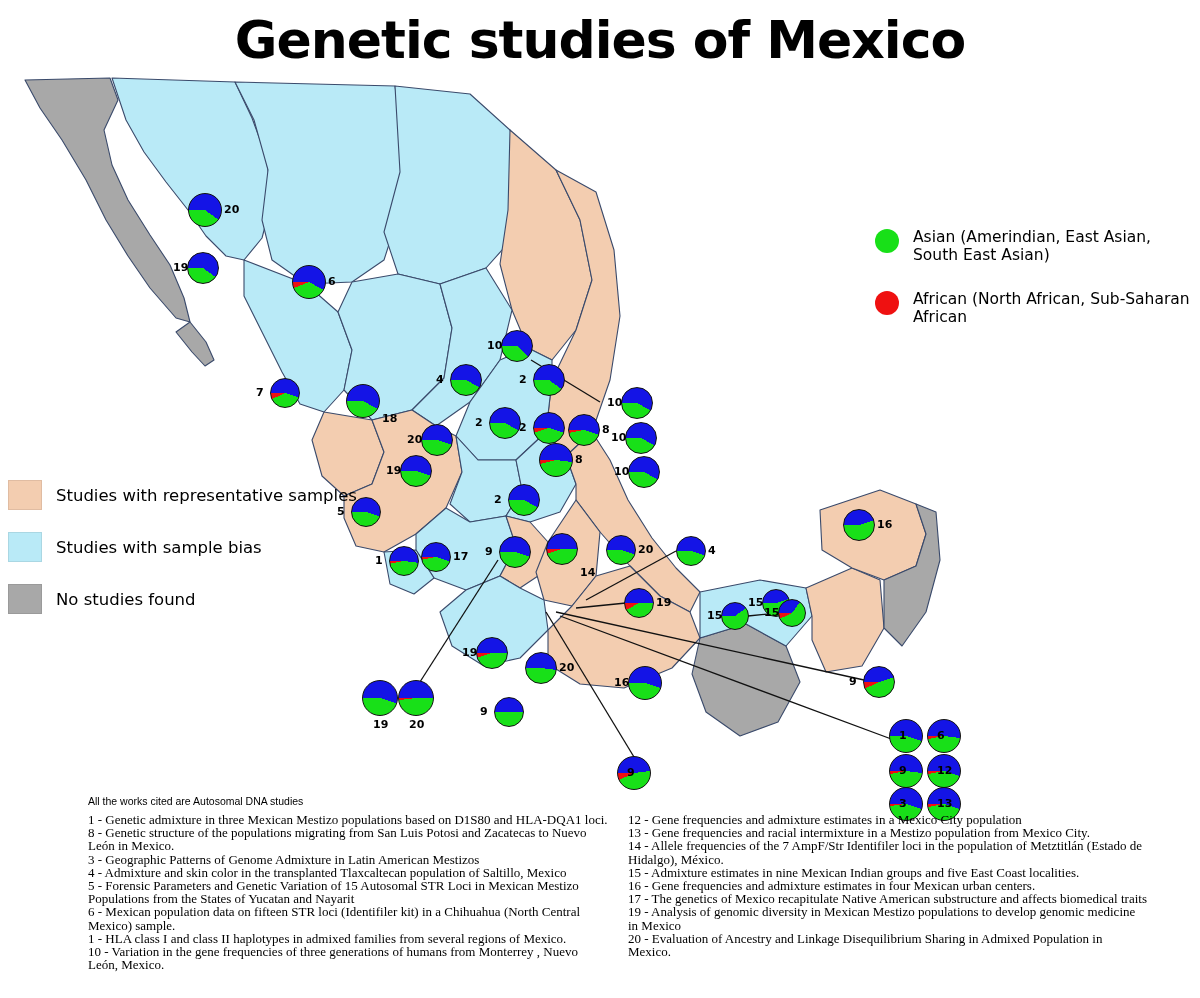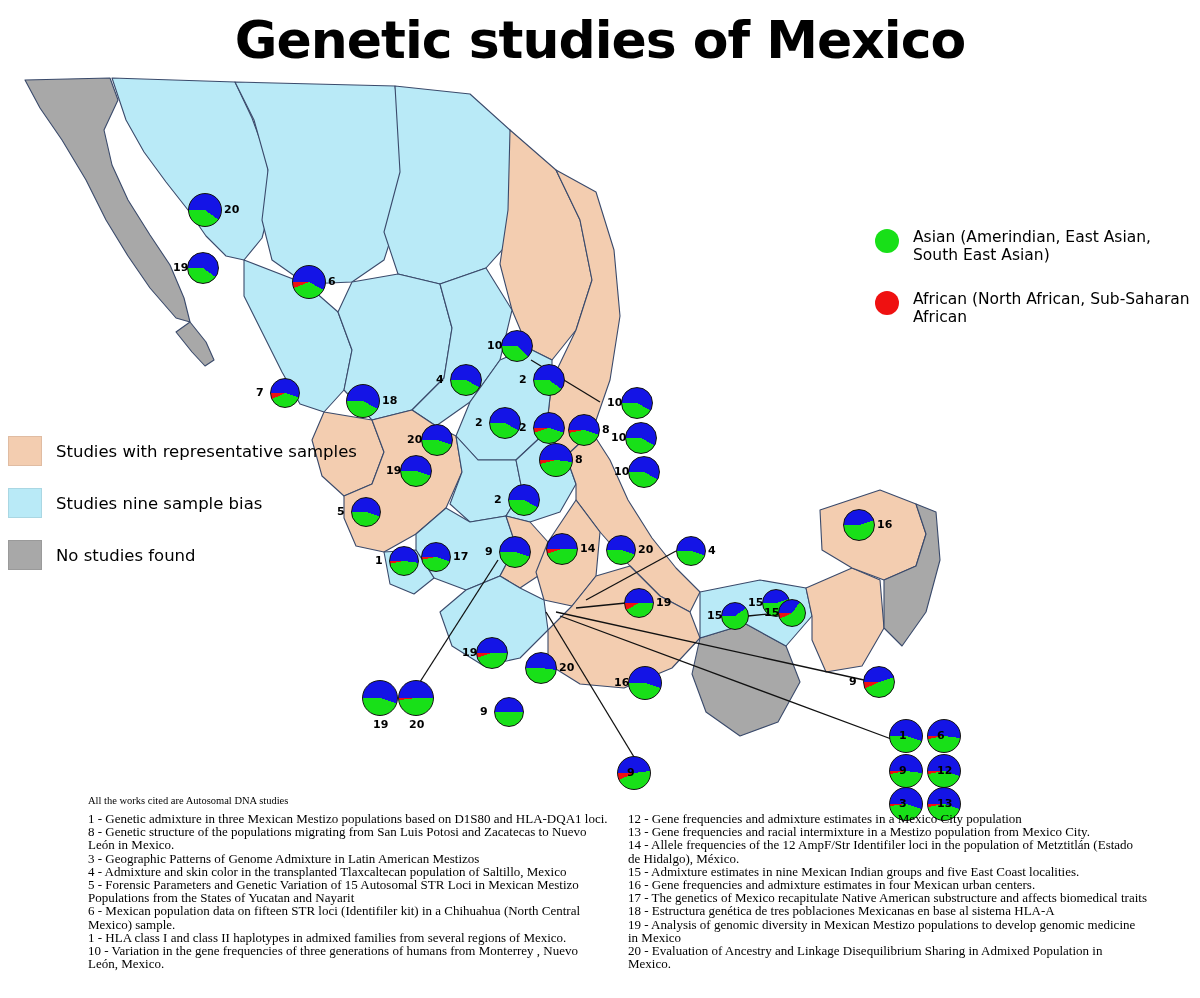--- a/index.html
+++ b/index.html
@@ -60,21 +60,21 @@
   .key-label {
     font-size: 15.5px;
     color: #000;
     line-height: 18px;
     font-family: "DejaVu Sans", sans-serif;
   }
   
   .arealegend {
     position: absolute;
     left: 8px;
-    top: 376px;
+    top: 420px;
     width: 360px;
   }
   .area-row {
     display: flex;
     align-items: center;
     margin-bottom: 22px;
   }
   .area-swatch {
     width: 32px;
     height: 28px;
@@ -109,21 +109,21 @@
   .notes {
     position: absolute;
     top: 795px;
     left: 88px;
     width: 1100px;
     color: #000;
   }
   .notes-head {
     font-size: 10.5px;
     margin-bottom: 6px;
-    font-family: Liberation Serif, serif;
+    font-family: Liberation Sans, sans-serif;
   }
   .notes-cols {
     display: flex;
     gap: 20px;
   }
   .notes-col {
     width: 520px;
   }
   .note {
     font-size: 13px;
@@ -216,39 +216,39 @@
     </div>
   </div>
 
   <div class="arealegend">
     <div class="area-row">
       <div class="area-swatch" style="background:#f3cdb0"></div>
       <div class="area-label">Studies with representative samples</div>
     </div>
     <div class="area-row">
       <div class="area-swatch" style="background:#b9eaf7"></div>
-      <div class="area-label">Studies nine sample bias</div>
+      <div class="area-label">Studies with sample bias</div>
     </div>
     <div class="area-row">
       <div class="area-swatch" style="background:#a8a8a8"></div>
       <div class="area-label">No studies found</div>
     </div>
   </div>
 
   <div id="pie-layer">
       <div class="pie" style="left: 188px; top: 133px; width: 34px; height: 34px; background: conic-gradient(from -90deg, rgb(20, 20, 230) 0deg, rgb(20, 20, 230) 216deg, rgb(24, 224, 24) 216deg, rgb(24, 224, 24) 360deg, rgb(239, 17, 17) 360deg, rgb(239, 17, 17) 360deg);"></div>
       <div class="pie-num" style="left: 224px; top: 143px;">20</div>
       <div class="pie" style="left: 187px; top: 192px; width: 32px; height: 32px; background: conic-gradient(from -90deg, rgb(20, 20, 230) 0deg, rgb(20, 20, 230) 216deg, rgb(24, 224, 24) 216deg, rgb(24, 224, 24) 360deg, rgb(239, 17, 17) 360deg, rgb(239, 17, 17) 360deg);"></div>
       <div class="pie-num" style="left: 173px; top: 201px;">19</div>
       <div class="pie" style="left: 292px; top: 205px; width: 34px; height: 34px; background: conic-gradient(from -90deg, rgb(20, 20, 230) 0deg, rgb(20, 20, 230) 208.8deg, rgb(24, 224, 24) 208.8deg, rgb(24, 224, 24) 338.4deg, rgb(239, 17, 17) 338.4deg, rgb(239, 17, 17) 360deg);"></div>
       <div class="pie-num" style="left: 328px; top: 215px;">6</div>
       <div class="pie" style="left: 270px; top: 318px; width: 30px; height: 30px; background: conic-gradient(from -90deg, rgb(20, 20, 230) 0deg, rgb(20, 20, 230) 198deg, rgb(24, 224, 24) 198deg, rgb(24, 224, 24) 334.8deg, rgb(239, 17, 17) 334.8deg, rgb(239, 17, 17) 360deg);"></div>
       <div class="pie-num" style="left: 256px; top: 326px;">7</div>
       <div class="pie" style="left: 346px; top: 324px; width: 34px; height: 34px; background: conic-gradient(from -90deg, rgb(20, 20, 230) 0deg, rgb(20, 20, 230) 208.8deg, rgb(24, 224, 24) 208.8deg, rgb(24, 224, 24) 360deg, rgb(239, 17, 17) 360deg, rgb(239, 17, 17) 360deg);"></div>
-      <div class="pie-num" style="left: 382px; top: 334px; text-align: center;">18</div>
+      <div class="pie-num" style="left: 382px; top: 352px; text-align: center;">18</div>
       <div class="pie" style="left: 450px; top: 304px; width: 32px; height: 32px; background: conic-gradient(from -90deg, rgb(20, 20, 230) 0deg, rgb(20, 20, 230) 208.8deg, rgb(24, 224, 24) 208.8deg, rgb(24, 224, 24) 360deg, rgb(239, 17, 17) 360deg, rgb(239, 17, 17) 360deg);"></div>
       <div class="pie-num" style="left: 436px; top: 313px;">4</div>
       <div class="pie" style="left: 501px; top: 270px; width: 32px; height: 32px; background: conic-gradient(from -90deg, rgb(20, 20, 230) 0deg, rgb(20, 20, 230) 223.2deg, rgb(24, 224, 24) 223.2deg, rgb(24, 224, 24) 360deg, rgb(239, 17, 17) 360deg, rgb(239, 17, 17) 360deg);"></div>
       <div class="pie-num" style="left: 487px; top: 279px;">10</div>
       <div class="pie" style="left: 533px; top: 304px; width: 32px; height: 32px; background: conic-gradient(from -90deg, rgb(20, 20, 230) 0deg, rgb(20, 20, 230) 216deg, rgb(24, 224, 24) 216deg, rgb(24, 224, 24) 360deg, rgb(239, 17, 17) 360deg, rgb(239, 17, 17) 360deg);"></div>
       <div class="pie-num" style="left: 519px; top: 313px;">2</div>
       <div class="pie" style="left: 421px; top: 364px; width: 32px; height: 32px; background: conic-gradient(from -90deg, rgb(20, 20, 230) 0deg, rgb(20, 20, 230) 198deg, rgb(24, 224, 24) 198deg, rgb(24, 224, 24) 360deg, rgb(239, 17, 17) 360deg, rgb(239, 17, 17) 360deg);"></div>
       <div class="pie-num" style="left: 407px; top: 373px;">20</div>
       <div class="pie" style="left: 489px; top: 347px; width: 32px; height: 32px; background: conic-gradient(from -90deg, rgb(20, 20, 230) 0deg, rgb(20, 20, 230) 208.8deg, rgb(24, 224, 24) 208.8deg, rgb(24, 224, 24) 360deg, rgb(239, 17, 17) 360deg, rgb(239, 17, 17) 360deg);"></div>
       <div class="pie-num" style="left: 475px; top: 356px;">2</div>
@@ -270,21 +270,21 @@
       <div class="pie-num" style="left: 494px; top: 433px;">2</div>
       <div class="pie" style="left: 351px; top: 437px; width: 30px; height: 30px; background: conic-gradient(from -90deg, rgb(20, 20, 230) 0deg, rgb(20, 20, 230) 198deg, rgb(24, 224, 24) 198deg, rgb(24, 224, 24) 360deg, rgb(239, 17, 17) 360deg, rgb(239, 17, 17) 360deg);"></div>
       <div class="pie-num" style="left: 337px; top: 445px;">5</div>
       <div class="pie" style="left: 389px; top: 486px; width: 30px; height: 30px; background: conic-gradient(from -90deg, rgb(20, 20, 230) 0deg, rgb(20, 20, 230) 187.2deg, rgb(24, 224, 24) 187.2deg, rgb(24, 224, 24) 349.2deg, rgb(239, 17, 17) 349.2deg, rgb(239, 17, 17) 360deg);"></div>
       <div class="pie-num" style="left: 375px; top: 494px;">1</div>
       <div class="pie" style="left: 421px; top: 482px; width: 30px; height: 30px; background: conic-gradient(from -90deg, rgb(20, 20, 230) 0deg, rgb(20, 20, 230) 198deg, rgb(24, 224, 24) 198deg, rgb(24, 224, 24) 349.2deg, rgb(239, 17, 17) 349.2deg, rgb(239, 17, 17) 360deg);"></div>
       <div class="pie-num" style="left: 453px; top: 490px;">17</div>
       <div class="pie" style="left: 499px; top: 476px; width: 32px; height: 32px; background: conic-gradient(from -90deg, rgb(20, 20, 230) 0deg, rgb(20, 20, 230) 198deg, rgb(24, 224, 24) 198deg, rgb(24, 224, 24) 360deg, rgb(239, 17, 17) 360deg, rgb(239, 17, 17) 360deg);"></div>
       <div class="pie-num" style="left: 485px; top: 485px;">9</div>
       <div class="pie" style="left: 546px; top: 473px; width: 32px; height: 32px; background: conic-gradient(from -90deg, rgb(20, 20, 230) 0deg, rgb(20, 20, 230) 180deg, rgb(24, 224, 24) 180deg, rgb(24, 224, 24) 342deg, rgb(239, 17, 17) 342deg, rgb(239, 17, 17) 360deg);"></div>
-      <div class="pie-num" style="left: 580px; top: 482px; text-align: center;">14</div>
+      <div class="pie-num" style="left: 580px; top: 506px; text-align: center;">14</div>
       <div class="pie" style="left: 606px; top: 475px; width: 30px; height: 30px; background: conic-gradient(from -90deg, rgb(20, 20, 230) 0deg, rgb(20, 20, 230) 198deg, rgb(24, 224, 24) 198deg, rgb(24, 224, 24) 360deg, rgb(239, 17, 17) 360deg, rgb(239, 17, 17) 360deg);"></div>
       <div class="pie-num" style="left: 638px; top: 483px;">20</div>
       <div class="pie" style="left: 676px; top: 476px; width: 30px; height: 30px; background: conic-gradient(from -90deg, rgb(20, 20, 230) 0deg, rgb(20, 20, 230) 198deg, rgb(24, 224, 24) 198deg, rgb(24, 224, 24) 360deg, rgb(239, 17, 17) 360deg, rgb(239, 17, 17) 360deg);"></div>
       <div class="pie-num" style="left: 708px; top: 484px;">4</div>
       <div class="pie" style="left: 624px; top: 528px; width: 30px; height: 30px; background: conic-gradient(from -90deg, rgb(20, 20, 230) 0deg, rgb(20, 20, 230) 180deg, rgb(24, 224, 24) 180deg, rgb(24, 224, 24) 331.2deg, rgb(239, 17, 17) 331.2deg, rgb(239, 17, 17) 360deg);"></div>
       <div class="pie-num" style="left: 656px; top: 536px;">19</div>
       <div class="pie" style="left: 721px; top: 542px; width: 28px; height: 28px; background: conic-gradient(from -90deg, rgb(20, 20, 230) 0deg, rgb(20, 20, 230) 144deg, rgb(24, 224, 24) 144deg, rgb(24, 224, 24) 360deg, rgb(239, 17, 17) 360deg, rgb(239, 17, 17) 360deg);"></div>
       <div class="pie-num" style="left: 707px; top: 549px;">15</div>
       <div class="pie" style="left: 762px; top: 529px; width: 28px; height: 28px; background: conic-gradient(from -90deg, rgb(20, 20, 230) 0deg, rgb(20, 20, 230) 162deg, rgb(24, 224, 24) 162deg, rgb(24, 224, 24) 360deg, rgb(239, 17, 17) 360deg, rgb(239, 17, 17) 360deg);"></div>
       <div class="pie-num" style="left: 748px; top: 536px;">15</div>
@@ -332,22 +332,21 @@
         <div class="note">3 - Geographic Patterns of Genome Admixture in Latin American Mestizos</div>
         <div class="note">4 - Admixture and skin color in the transplanted Tlaxcaltecan population of Saltillo, Mexico</div>
         <div class="note">5 - Forensic Parameters and Genetic Variation of 15 Autosomal STR Loci in Mexican Mestizo Populations from the States of Yucatan and Nayarit</div>
         <div class="note">6 - Mexican population data on fifteen STR loci (Identifiler kit) in a Chihuahua (North Central Mexico) sample.</div>
         <div class="note">1 - HLA class I and class II haplotypes in admixed families from several regions of Mexico.</div>
         <div class="note">10 - Variation in the gene frequencies of three generations of humans from Monterrey , Nuevo León, Mexico.</div>
       </div>
     <div class="notes-col" id="notes-right">
         <div class="note">12 - Gene frequencies and admixture estimates in a Mexico City population</div>
         <div class="note">13 - Gene frequencies and racial intermixture in a Mestizo population from Mexico City.</div>
-        <div class="note">14 - Allele frequencies of the 12 AmpF/Str Identifiler loci in the population of Metztitlán (Estado de Hidalgo), México.</div>
+        <div class="note">14 - Allele frequencies of the 7 AmpF/Str Identifiler loci in the population of Metztitlán (Estado de Hidalgo), México.</div>
         <div class="note">15 - Admixture estimates in nine Mexican Indian groups and five East Coast localities.</div>
         <div class="note">16 - Gene frequencies and admixture estimates in four Mexican urban centers.</div>
         <div class="note">17 - The genetics of Mexico recapitulate Native American substructure and affects biomedical traits</div>
-        <div class="note">18 - Estructura genética de tres poblaciones Mexicanas en base al sistema HLA-A</div>
         <div class="note">19 - Analysis of genomic diversity in Mexican Mestizo populations to develop genomic medicine in Mexico</div>
         <div class="note">20 - Evaluation of Ancestry and Linkage Disequilibrium Sharing in Admixed Population in Mexico.</div>
       </div>
   </div>
 </div>
 
 </body></html>

